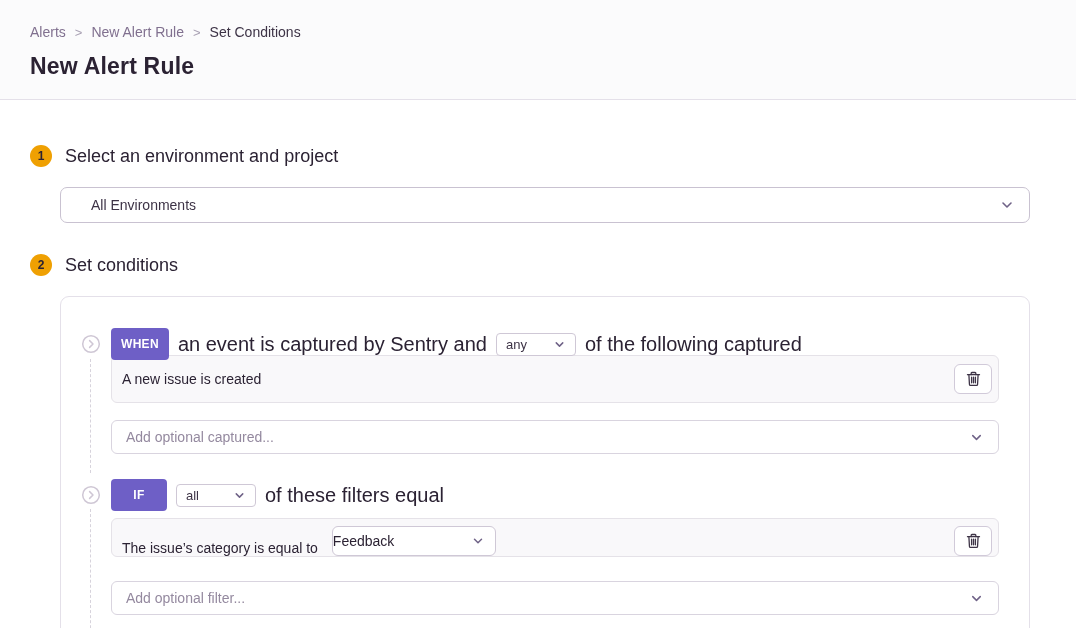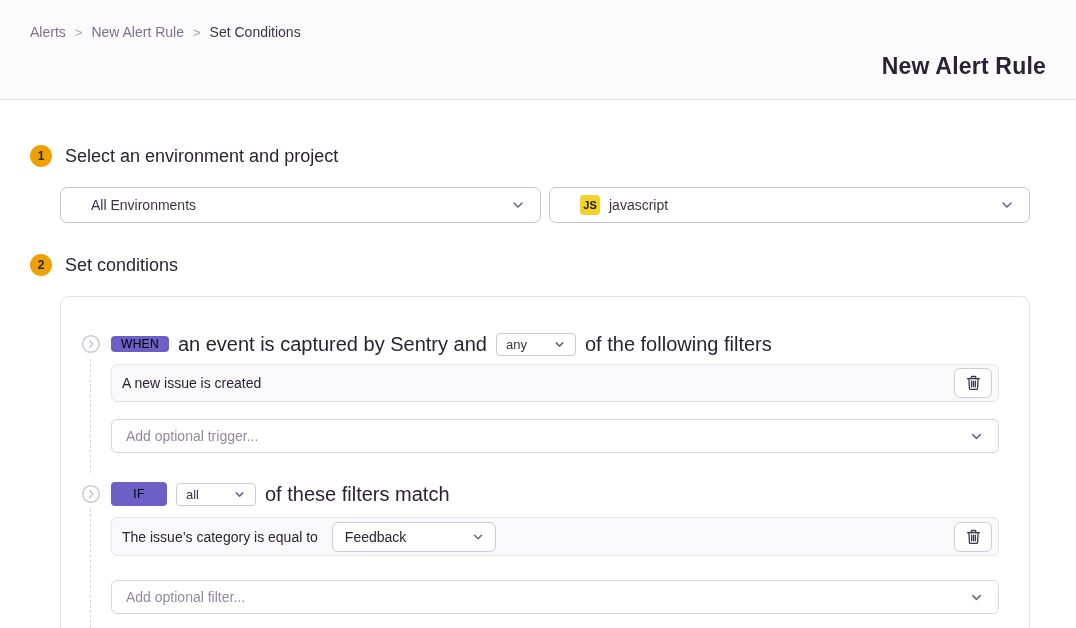--- a/index.html
+++ b/index.html
@@ -11,21 +11,20 @@
     color: #2b2233;
     -webkit-font-smoothing: antialiased;
   }
 
   
   .page-header {
     background: #fbfbfc;
     border-bottom: 1px solid #e4e0e9;
     padding: 24px 30px 0 30px;
     height: 100px;
-    text-align: right;
   }
   .breadcrumb { display: flex; align-items: center; gap: 9px; font-size: 14px; }
   .crumb-link { color: #80708f; cursor: pointer; }
   .crumb-current { color: #3d3346; }
   .crumb-sep { color: #a79fb2; font-size: 13px; }
   .page-title {
     margin: 13px 0 0 0;
     font-size: 23px; font-weight: 700; color: #2b2233; letter-spacing: .2px;
   }
 
@@ -80,52 +79,52 @@
   .connector.seg1 { top: 62px; height: 114px; }
   .connector.seg2 { top: 212px; height: 190px; }
 
   .step-block { display: flex; gap: 10px; position: relative; }
   .step-block + .step-block { margin-top: 30px; }
   .step-rail { width: 20px; flex-shrink: 0; padding-top: 1px; }
   .step-body { flex: 1; min-width: 0; }
 
   .cond-header { display: flex; align-items: center; gap: 9px; height: 22px; }
   .kw-badge {
-    background: #6e5fc6; color: #000000;
-    font-size: 12px; font-weight: 400; letter-spacing: .3px;
-    border-radius: 4px; padding: 0 10px; height: 16px;
+    background: #6e5fc6; color: #ffffff;
+    font-size: 12px; font-weight: 700; letter-spacing: .3px;
+    border-radius: 4px; padding: 0 10px; height: 32px;
     display: flex; align-items: center; justify-content: center;
   }
   .kw-badge.if { width: 56px; padding: 12px; }
   .cond-text { font-size: 20px; color: #2b2233; }
 
   .mini-select {
     width: 80px; height: 23px;
     background: #fff; border: 1px solid #cfc8d6; border-radius: 4px;
     display: flex; align-items: center;
     padding: 0 9px; gap: 12px;
     font-size: 13px; color: #3d3346; cursor: pointer;
   }
   .mini-select .spacer { flex: 1; }
 
   .cond-row {
-    margin-top: 9px; height: 38px;
+    height: 48px;
     background: #f9f8fa; border: 1px solid #e5e2e8; border-radius: 6px;
     display: flex; align-items: center;
     padding: 0 6px 0 10px;
     font-size: 14px; color: #2b2233;
   }
-  .cond-row.filter { height: 39px; margin-top: 12px; }
+  .cond-row.filter { height: 39px; margin-top: 12px; align-items: flex-end; }
 
   .inline-select {
     margin-left: 14px;
     width: 164px; height: 30px;
     background: #fff; border: 1px solid #cfc8d6; border-radius: 6px;
     display: flex; align-items: center; gap: 6px;
-    padding: 0 10px 0 12px;
+    padding: 0 10px 0 0;
     font-size: 14px; color: #2b2233; cursor: pointer;
   }
   .inline-select .spacer { flex: 1; }
 
   .trash-btn {
     margin-left: auto;
     width: 38px; height: 30px;
     background: #fff; border: 1px solid #d1cad9; border-radius: 6px;
     display: flex; align-items: center; justify-content: center;
     cursor: pointer; flex-shrink: 0;
@@ -159,30 +158,20 @@
 <main class="main">
 
   <div class="step-heading first">
     <span class="step-number">1</span>
     <h2>Select an environment and project</h2>
   </div>
 
   <div class="select-row">
     <div class="big-select">
       <span>All Environments</span>
-      <span class="spacer"></span>
-      <span class="chev">
-        <svg width="16" height="16" viewBox="0 0 16 16" fill="none" stroke="#6f6287" stroke-width="1.6" stroke-linecap="round" stroke-linejoin="round">
-            <path d="M4 6l4 4 4-4"></path>
-          </svg>
-      </span>
-    </div>
-    <div class="big-select">
-      <span class="js-badge">JS</span>
-      <span>javascript</span>
       <span class="spacer"></span>
       <span class="chev">
         <svg width="16" height="16" viewBox="0 0 16 16" fill="none" stroke="#6f6287" stroke-width="1.6" stroke-linecap="round" stroke-linejoin="round">
             <path d="M4 6l4 4 4-4"></path>
           </svg>
       </span>
     </div>
   </div>
 
   <div class="step-heading second">
@@ -207,37 +196,37 @@
           <span class="cond-text">an event is captured by Sentry and</span>
           <div class="mini-select">
             <span>any</span>
             <span class="spacer"></span>
             <span class="chev">
               <svg width="13" height="13" viewBox="0 0 16 16" fill="none" stroke="#6f6287" stroke-width="1.8" stroke-linecap="round" stroke-linejoin="round">
                   <path d="M4 6l4 4 4-4"></path>
                 </svg>
             </span>
           </div>
-          <span class="cond-text">of the following filters</span>
+          <span class="cond-text">of the following captured</span>
         </div>
 
         <div class="cond-row">
           <span>A new issue is created</span>
           <button class="trash-btn">
             <svg width="15" height="16" viewBox="0 0 15 16" fill="none" stroke="#3d3346" stroke-width="1.3" stroke-linecap="round" stroke-linejoin="round">
               <path d="M1.5 3.7h12"></path>
               <path d="M5.2 3.7V2.2a.7.7 0 0 1 .7-.7h3.2a.7.7 0 0 1 .7.7v1.5"></path>
               <path d="M2.9 3.7l.55 9.8a1 1 0 0 0 1 .95h6.1a1 1 0 0 0 1-.95l.55-9.8"></path>
               <path d="M5.6 6.2v5.6M7.5 6.2v5.6M9.4 6.2v5.6"></path>
             </svg>
           </button>
         </div>
 
         <div class="add-row trigger">
-          <span>Add optional trigger...</span>
+          <span>Add optional captured...</span>
           <span class="spacer"></span>
           <span class="chev">
             <svg width="15" height="15" viewBox="0 0 16 16" fill="none" stroke="#6f6287" stroke-width="1.6" stroke-linecap="round" stroke-linejoin="round">
                 <path d="M4 6l4 4 4-4"></path>
               </svg>
           </span>
         </div>
       </div>
     </div>
 
@@ -253,21 +242,21 @@
           <span class="kw-badge if">IF</span>
           <div class="mini-select">
             <span>all</span>
             <span class="spacer"></span>
             <span class="chev">
               <svg width="13" height="13" viewBox="0 0 16 16" fill="none" stroke="#6f6287" stroke-width="1.8" stroke-linecap="round" stroke-linejoin="round">
                   <path d="M4 6l4 4 4-4"></path>
                 </svg>
             </span>
           </div>
-          <span class="cond-text">of these filters match</span>
+          <span class="cond-text">of these filters equal</span>
         </div>
 
         <div class="cond-row filter">
           <span>The issue’s category is equal to</span>
           <div class="inline-select">
             <span>Feedback</span>
             <span class="spacer"></span>
             <span class="chev">
               <svg width="14" height="14" viewBox="0 0 16 16" fill="none" stroke="#6f6287" stroke-width="1.7" stroke-linecap="round" stroke-linejoin="round">
                   <path d="M4 6l4 4 4-4"></path>

